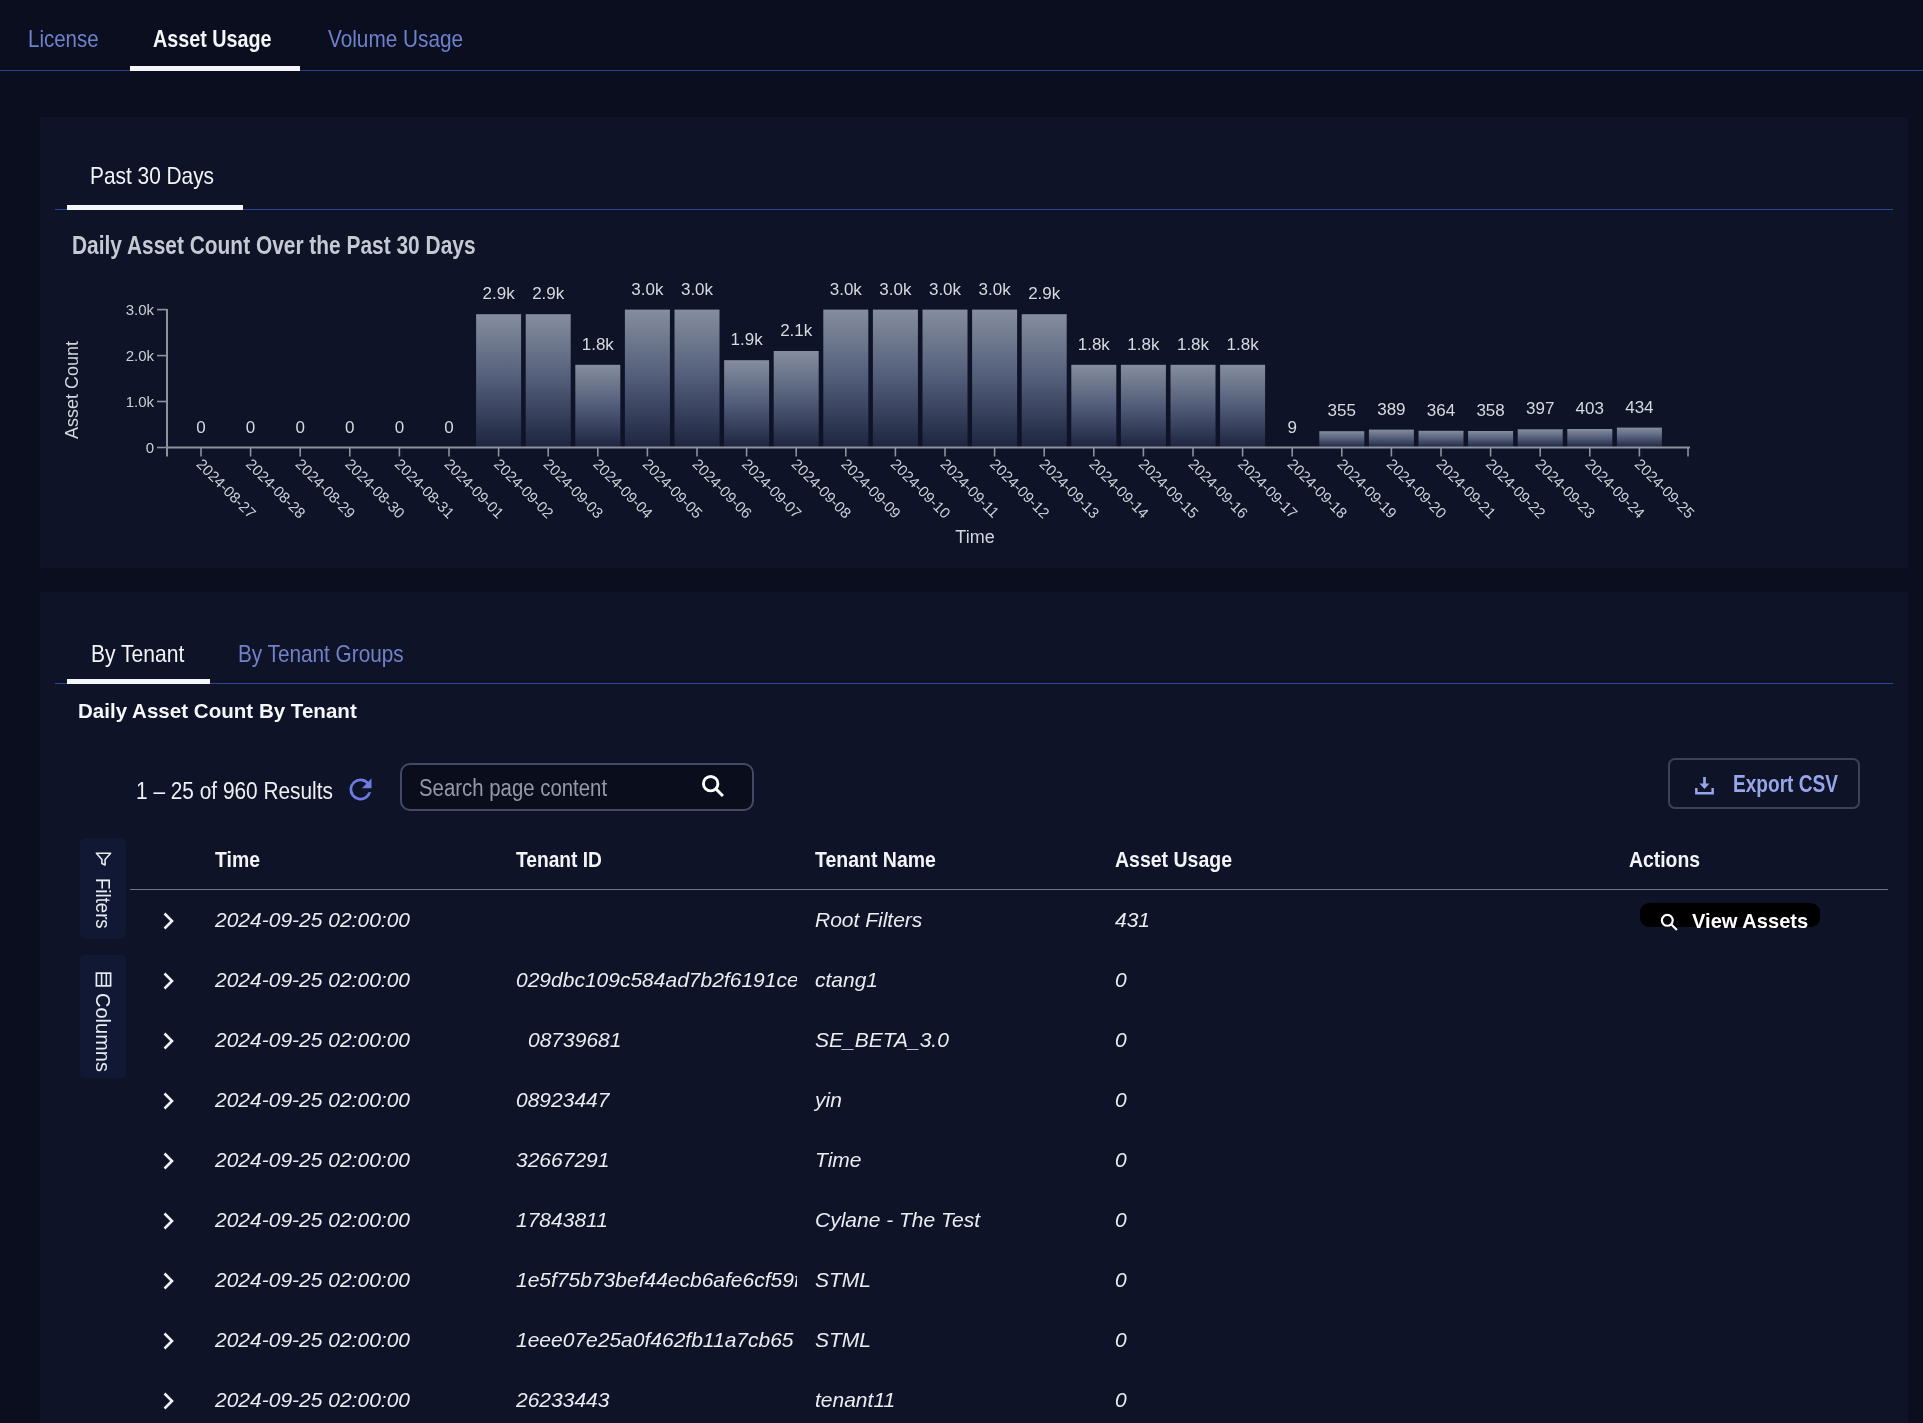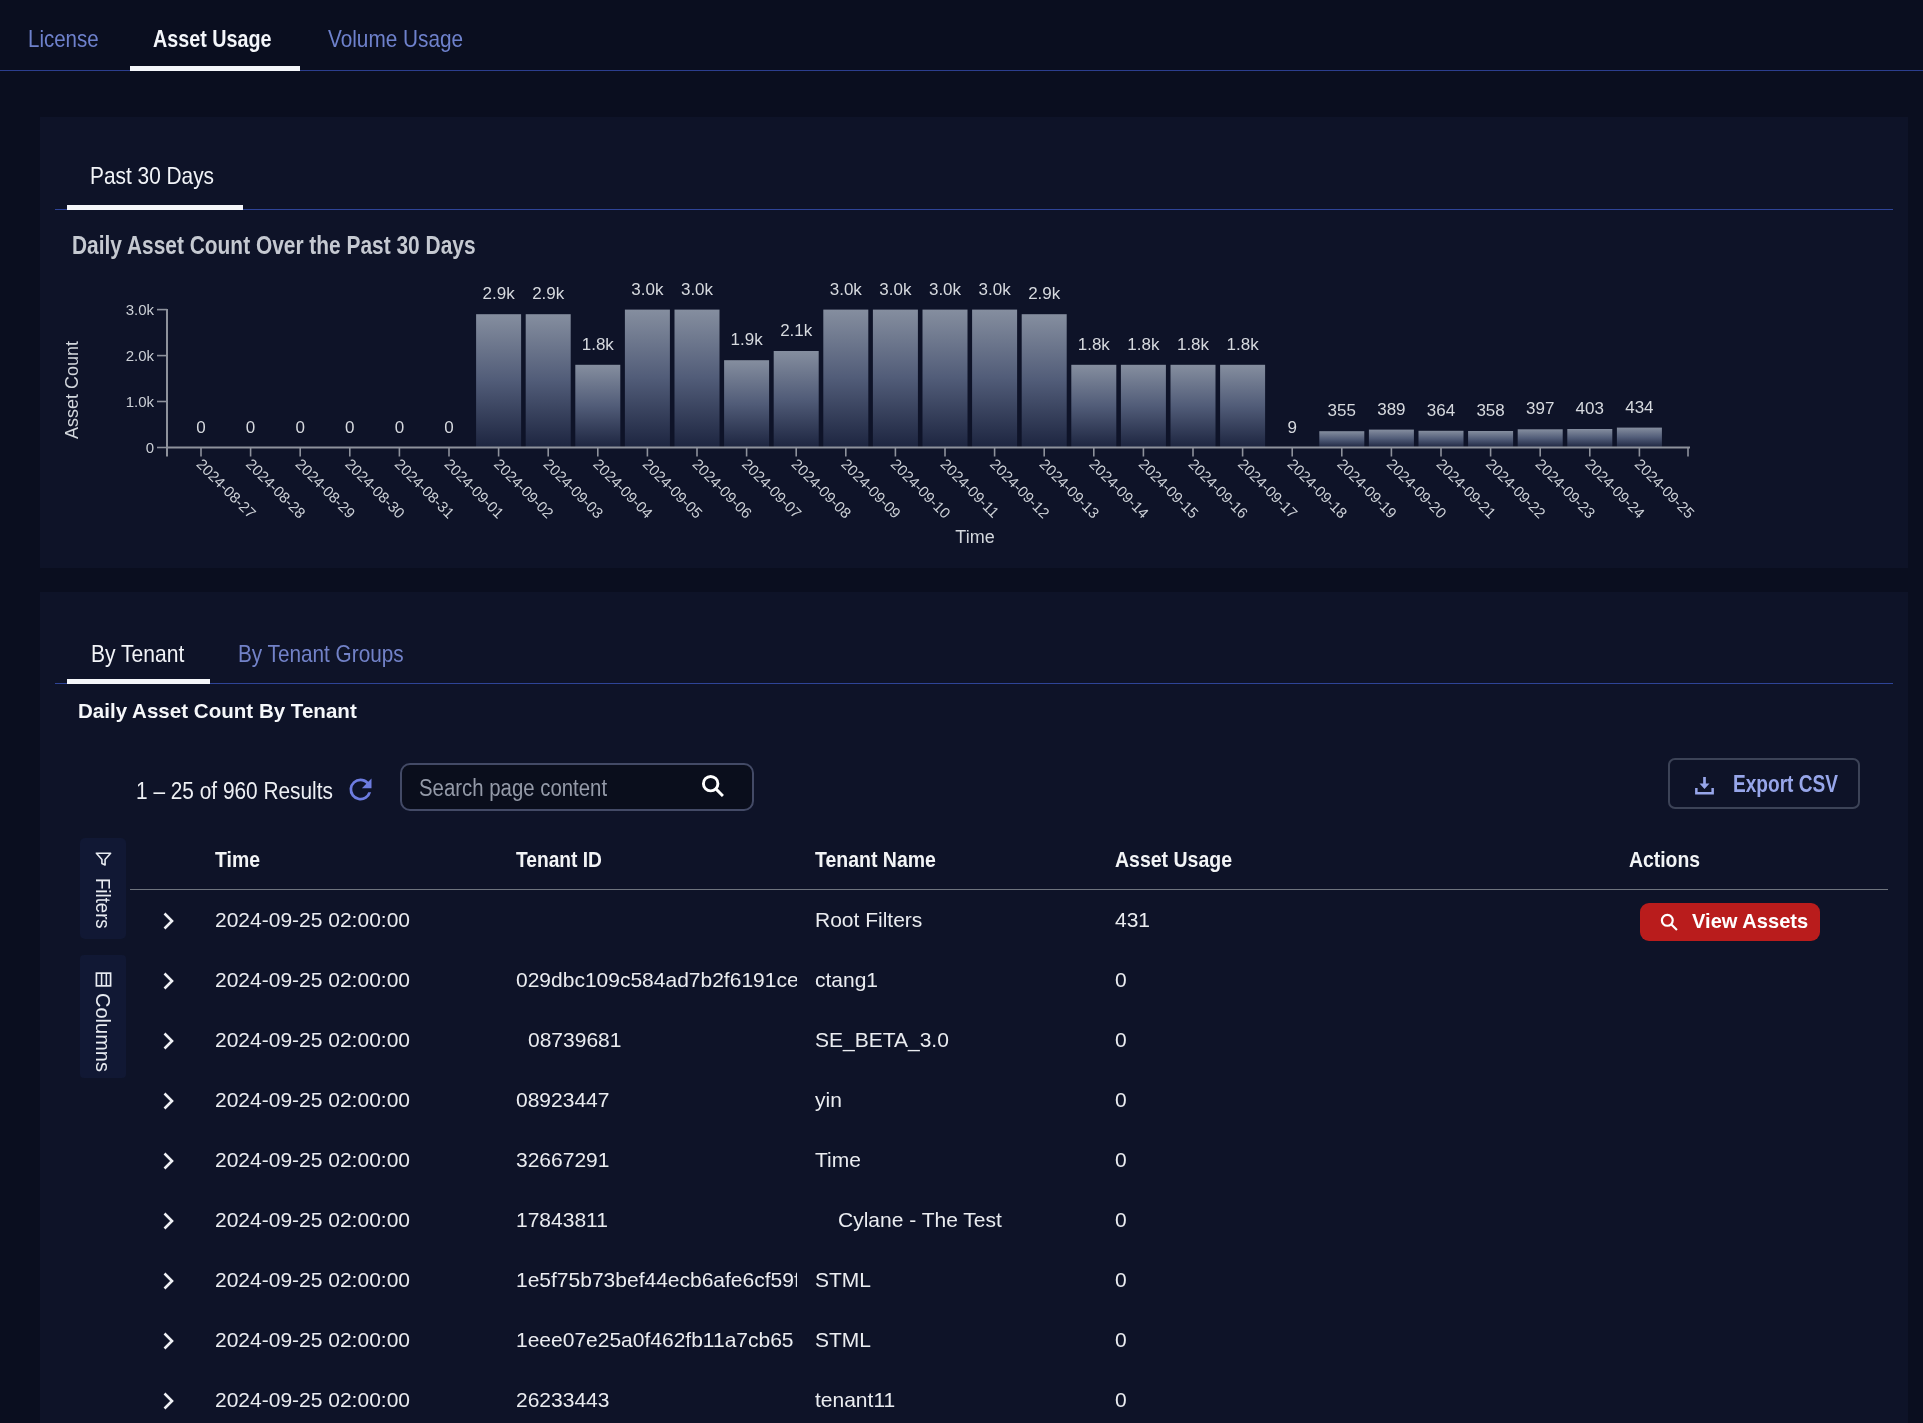--- a/index.html
+++ b/index.html
@@ -1,18 +1,18 @@
 <!DOCTYPE html>
 <html><head><meta charset="utf-8">
 <style>
 * { margin:0; padding:0; box-sizing:border-box; }
 html,body { width:1923px; height:1423px; background:#0a0e1f; font-family:"Liberation Sans", sans-serif; overflow:hidden; position:relative; }
 .abs { position:absolute; }
 .sx { display:inline-block; transform-origin:left center; white-space:nowrap; }
-.cell { position:absolute; font-size:21px; color:#eaecf0; white-space:nowrap; }
+.cell { position:absolute; font-size:21px; color:#eaecf0; white-space:nowrap;font-style:italic; }
 .clip { width:281px; overflow:hidden; }
 .hdr { position:absolute; font-size:22px; font-weight:bold; color:#f2f4f6; white-space:nowrap; transform-origin:left center; }
 </style></head>
 <body>
 
 <div class="abs" style="left:0;top:70px;width:1923px;height:1px;background:#2c3e8e"></div>
 <div class="abs sx" style="left:28px;top:25px;font-size:24px;color:#6e81cc;transform:scaleX(0.854)">License</div>
 <div class="abs sx" style="left:153px;top:25px;font-size:24px;font-weight:bold;color:#f4f6fa;transform:scaleX(0.822)">Asset Usage</div>
 <div class="abs sx" style="left:328px;top:25px;font-size:24px;color:#6e81cc;transform:scaleX(0.865)">Volume Usage</div>
 <div class="abs" style="left:130px;top:66px;width:170px;height:5px;background:#f4f6fa"></div>
@@ -204,21 +204,21 @@
 <div class="hdr" style="left:1115px;top:847px;transform:scaleX(0.886)">Asset Usage</div>
 <div class="hdr" style="left:1629px;top:847px;transform:scaleX(0.880)">Actions</div>
 <div class="abs" style="left:130px;top:889px;width:1758px;height:1px;background:#6f747e"></div>
 
 <svg style="position:absolute;left:162px;top:911px" width="12" height="20" viewBox="0 0 12 20">
     <path d="M2.5 2.5 L10 10 L2.5 17.5" stroke="#eef0f4" stroke-width="2.6" fill="none"></path>
   </svg>
 <div class="cell" style="left:215px;top:908px">2024-09-25 02:00:00</div>
 <div class="cell" style="left:815px;top:908px">Root Filters</div>
 <div class="cell" style="left:1115px;top:908px">431</div>
-<div style="position:absolute;left:1640px;top:903px;width:180px;height:38px;background:#b91c1c;border-radius:9px">
+<div style="position:absolute;left:1640px;top:903px;width:180px;height:24px;background:#000000;border-radius:9px">
 <svg style="position:absolute;left:19px;top:9px" width="21" height="21" viewBox="0 0 24 24">
       <circle cx="9.5" cy="9.5" r="6.2" stroke="#fff" stroke-width="2.5" fill="none"></circle>
       <line x1="14.2" y1="14.2" x2="20.5" y2="20.5" stroke="#fff" stroke-width="2.5"></line>
     </svg>
 <span style="position:absolute;left:52px;top:6px;color:#fff;font-size:21px;font-weight:bold;transform:scaleX(0.957);transform-origin:left center;display:inline-block">View Assets</span>
   </div>
 <svg style="position:absolute;left:162px;top:971px" width="12" height="20" viewBox="0 0 12 20">
     <path d="M2.5 2.5 L10 10 L2.5 17.5" stroke="#eef0f4" stroke-width="2.6" fill="none"></path>
   </svg>
 <div class="cell" style="left:215px;top:968px">2024-09-25 02:00:00</div>
@@ -244,21 +244,21 @@
   </svg>
 <div class="cell" style="left:215px;top:1148px">2024-09-25 02:00:00</div>
 <div class="cell clip" style="left:516px;top:1148px">32667291</div>
 <div class="cell" style="left:815px;top:1148px">Time</div>
 <div class="cell" style="left:1115px;top:1148px">0</div>
 <svg style="position:absolute;left:162px;top:1211px" width="12" height="20" viewBox="0 0 12 20">
     <path d="M2.5 2.5 L10 10 L2.5 17.5" stroke="#eef0f4" stroke-width="2.6" fill="none"></path>
   </svg>
 <div class="cell" style="left:215px;top:1208px">2024-09-25 02:00:00</div>
 <div class="cell clip" style="left:516px;top:1208px">17843811</div>
-<div class="cell" style="left:838px;top:1208px">Cylane - The Test</div>
+<div class="cell" style="left:815px;top:1208px">Cylane - The Test</div>
 <div class="cell" style="left:1115px;top:1208px">0</div>
 <svg style="position:absolute;left:162px;top:1271px" width="12" height="20" viewBox="0 0 12 20">
     <path d="M2.5 2.5 L10 10 L2.5 17.5" stroke="#eef0f4" stroke-width="2.6" fill="none"></path>
   </svg>
 <div class="cell" style="left:215px;top:1268px">2024-09-25 02:00:00</div>
 <div class="cell clip" style="left:516px;top:1268px">1e5f75b73bef44ecb6afe6cf59f</div>
 <div class="cell" style="left:815px;top:1268px">STML</div>
 <div class="cell" style="left:1115px;top:1268px">0</div>
 <svg style="position:absolute;left:162px;top:1331px" width="12" height="20" viewBox="0 0 12 20">
     <path d="M2.5 2.5 L10 10 L2.5 17.5" stroke="#eef0f4" stroke-width="2.6" fill="none"></path>

